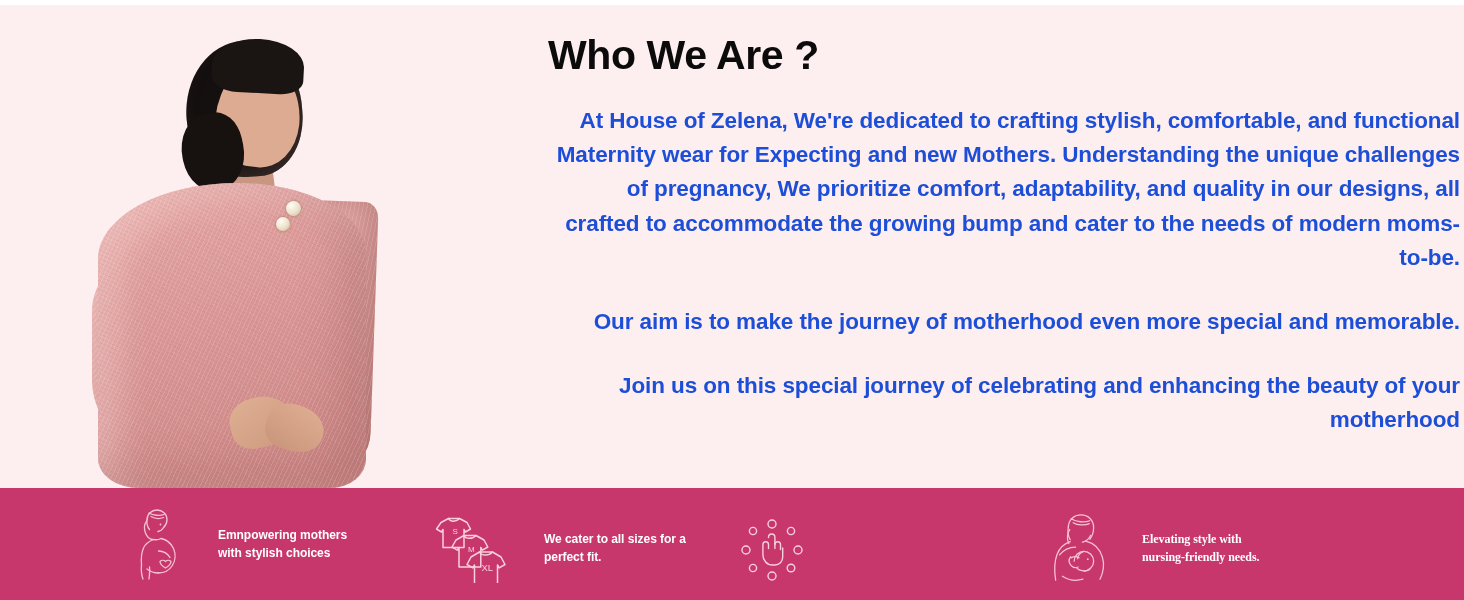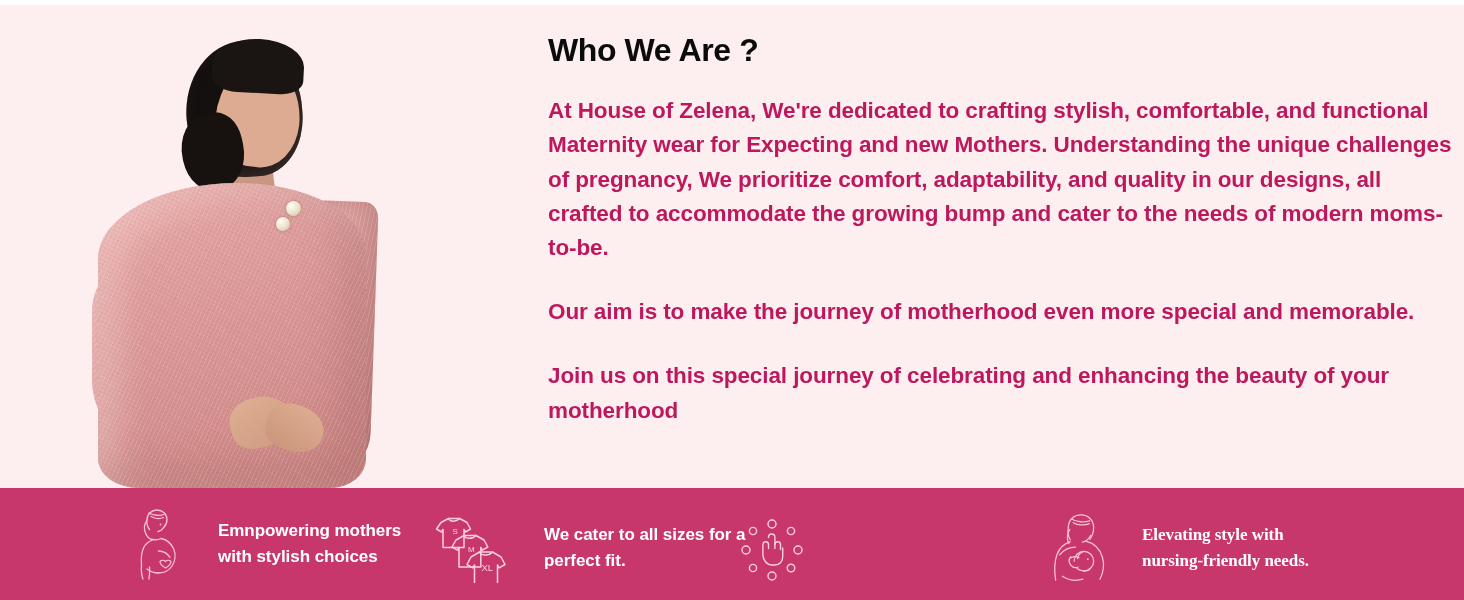--- a/index.html
+++ b/index.html
@@ -201,33 +201,34 @@
   }
   
   .content {
     position: absolute;
     left: 548px;
     top: 28px;
     width: 912px;
   }
   .heading {
     margin: 0 0 26px 0;
-    font-size: 32px;
+    font-size: 41px;
     font-weight: 700;
     letter-spacing: -0.4px;
     color: #0b0b0b;
     line-height: 1.1;
   }
   .para {
     margin: 0 0 30px 0;
     font-size: 22.5px;
     font-weight: 600;
     line-height: 1.52;
-    color: #be185d;
+    color: #1d4ed8;
     letter-spacing: -0.1px;
+    text-align: right;
   }
   .para.last { margin-bottom: 0; }
   
   .banner {
     position: absolute;
     left: 0;
     top: 488px;
     width: 1464px;
     height: 112px;
     background: #c8376b;
@@ -243,21 +244,21 @@
     flex: 0 0 auto;
     display: flex;
     align-items: center;
     justify-content: center;
     width: 76px;
     height: 80px;
   }
   .feature-icon svg { display: block; }
   .feature-text {
     color: #ffffff;
-    font-size: 17px;
+    font-size: 12px;
     font-weight: 700;
     line-height: 1.52;
     letter-spacing: -0.05px;
     white-space: pre-line;
   }
   
   .f1 { position: absolute; left: 118px;  top: 0; }
   .f1 .feature-text { margin-left: 24px; }
   .f2 { position: absolute; left: 432px;  top: 4px; }
   .f2 .feature-text { margin-left: 36px; }

